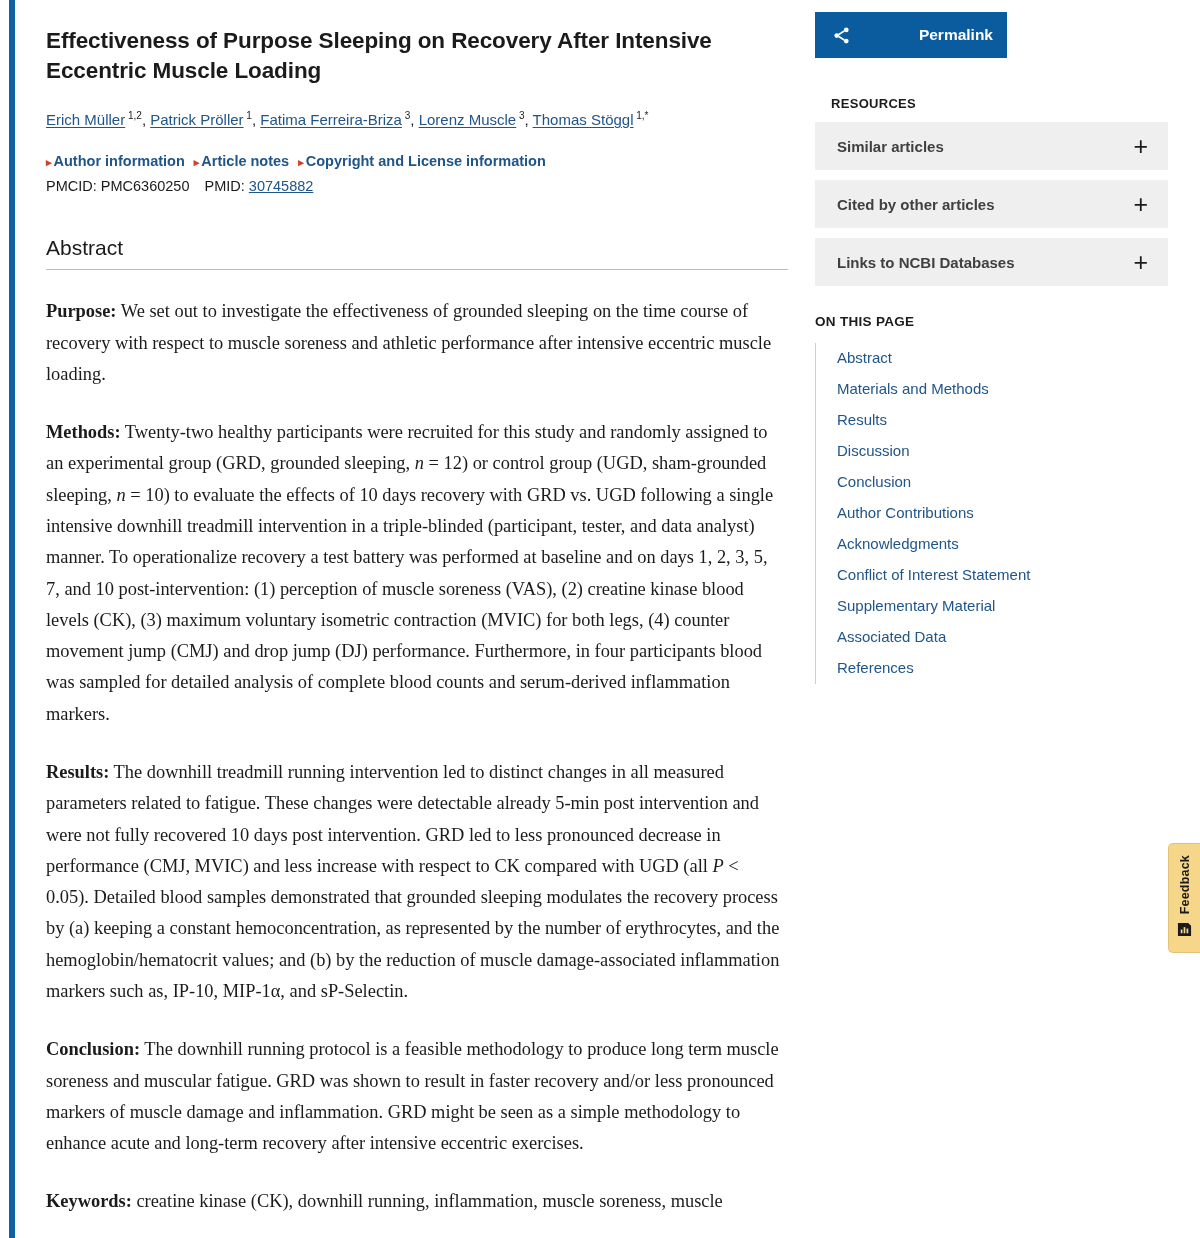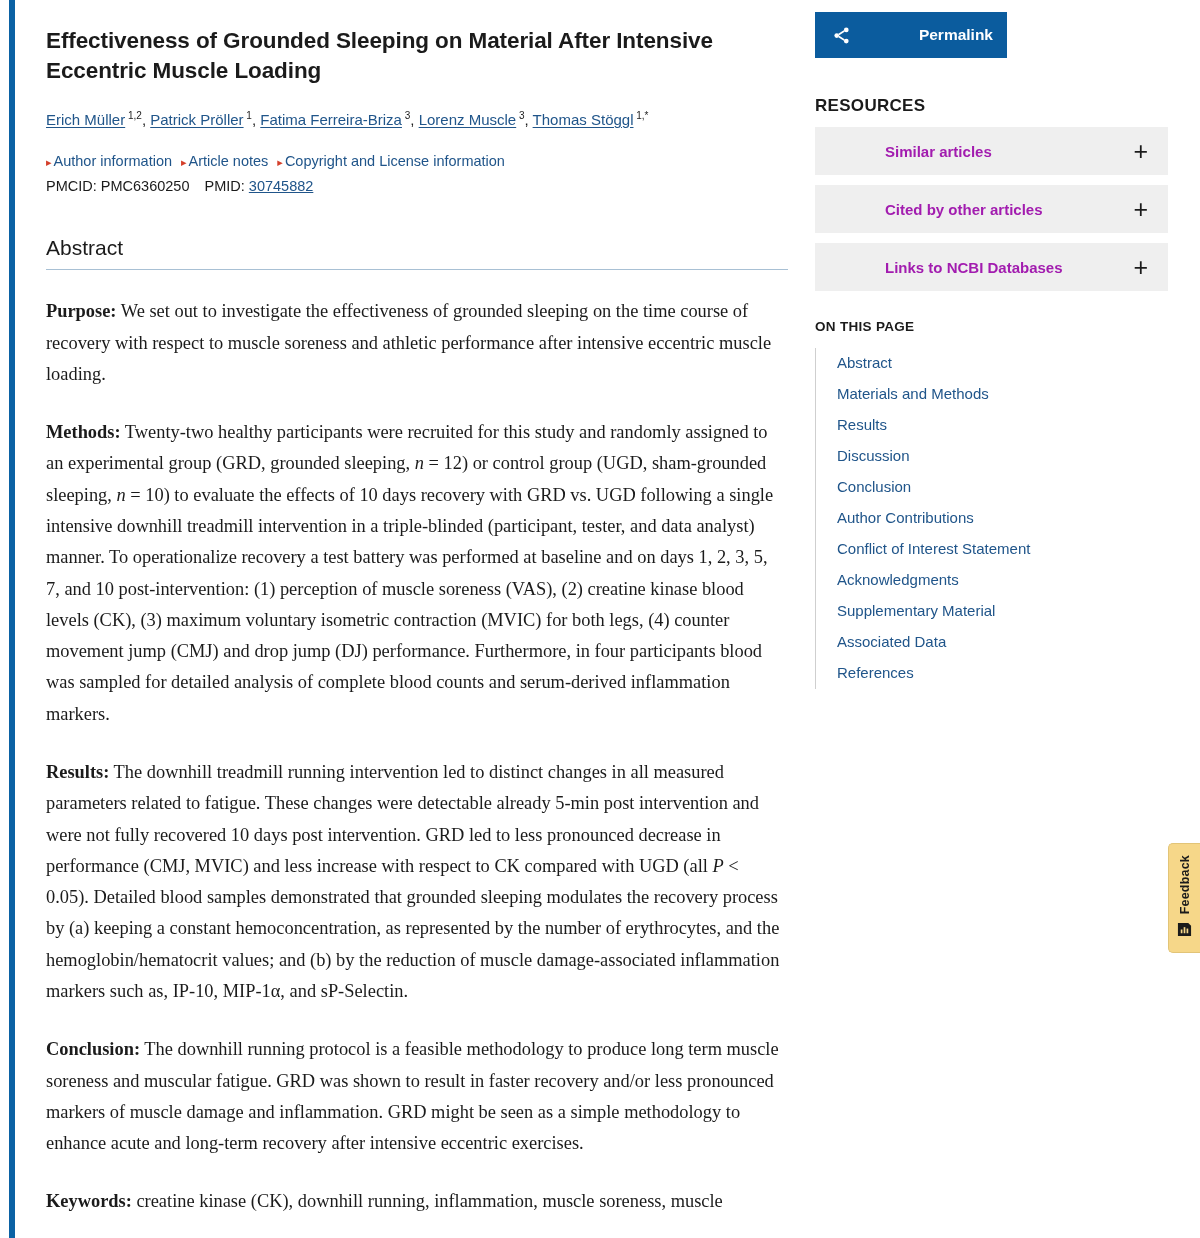--- a/index.html
+++ b/index.html
@@ -54,20 +54,21 @@
   .meta-links {
     margin-top: 22px;
     font-size: 14.5px;
     color: #20558a;
   }
   .meta-links .ml {
     color: #20558a;
     text-decoration: none;
     margin-right: 9px;
     white-space: nowrap;
+    font-weight: bold;
   }
   .caret {
     color: #d43f2a;
     font-size: 11px;
     margin-right: 2px;
     display: inline-block;
   }
   .ids {
     margin-top: 9px;
     font-size: 14.5px;
@@ -121,37 +122,38 @@
   }
   .permalink-btn .share-ico {
     width: 40px;
     display: flex; align-items: center; justify-content: center;
     margin-left: 6px;
   }
   .permalink-btn .plabel { flex: 1; text-align: right; padding-right: 14px; }
 
   .side-head {
     margin-top: 38px;
-    font-size: 17px;
+    font-size: 13px;
     font-weight: 700;
     letter-spacing: 0.3px;
     color: #1b1b1b;
+    margin-left: 16px;
   }
   .acc-list { margin-top: 11px; }
   .acc-item {
     width: 353px; height: 48px;
     background: #efefef;
     display: flex;
     align-items: center;
     justify-content: space-between;
     padding: 0 20px 0 22px;
     margin-bottom: 10px;
     cursor: pointer;
   }
-  .acc-label { font-size: 15px; font-weight: 700; color: #a21caf; margin-left: 48px; }
+  .acc-label { font-size: 15px; font-weight: 700; color: #404040; }
   .acc-plus { font-size: 25px; font-weight: 300; color: #1b1b1b; line-height: 1; }
 
   .toc-head {
     margin-top: 28px;
     font-size: 13.5px;
     font-weight: 700;
     letter-spacing: 0.3px;
     color: #1b1b1b;
   }
   .toc {
@@ -195,21 +197,21 @@
 </style>
 </head>
 <body>
 
 <div id="page">
 
   <div class="left-rail"></div>
 
   <div class="article-col">
 
-    <h1 class="article-title">Effectiveness of Grounded Sleeping on Material After Intensive Eccentric Muscle Loading</h1>
+    <h1 class="article-title">Effectiveness of Purpose Sleeping on Recovery After Intensive Eccentric Muscle Loading</h1>
 
     <div class="authors"><a href="#">Erich Müller</a><sup> 1,2</sup>, <a href="#">Patrick Pröller</a><sup> 1</sup>, <a href="#">Fatima Ferreira-Briza</a><sup> 3</sup>, <a href="#">Lorenz Muscle</a><sup> 3</sup>, <a href="#">Thomas Stöggl</a><sup> 1,*</sup></div>
 
     <div class="meta-links"><a href="#" class="ml"><span class="caret">▸</span>Author information</a><a href="#" class="ml"><span class="caret">▸</span>Article notes</a><a href="#" class="ml"><span class="caret">▸</span>Copyright and License information</a></div>
 
     <div class="ids">
       <span>PMCID:</span>
       <span>PMC6360250</span>
       <span class="sep"></span>
       <span>PMID:</span>
@@ -261,22 +263,22 @@
 
     <div class="toc-head">ON THIS PAGE</div>
 
     <nav class="toc">
         <a href="#">Abstract</a>
         <a href="#">Materials and Methods</a>
         <a href="#">Results</a>
         <a href="#">Discussion</a>
         <a href="#">Conclusion</a>
         <a href="#">Author Contributions</a>
+        <a href="#">Acknowledgments</a>
         <a href="#">Conflict of Interest Statement</a>
-        <a href="#">Acknowledgments</a>
         <a href="#">Supplementary Material</a>
         <a href="#">Associated Data</a>
         <a href="#">References</a>
       </nav>
   </div>
 
   <div class="feedback-tab">
     <span class="fb-text">Feedback</span>
     <span class="fb-ico">
       <svg width="15" height="15" viewBox="0 0 16 16" aria-hidden="true">

